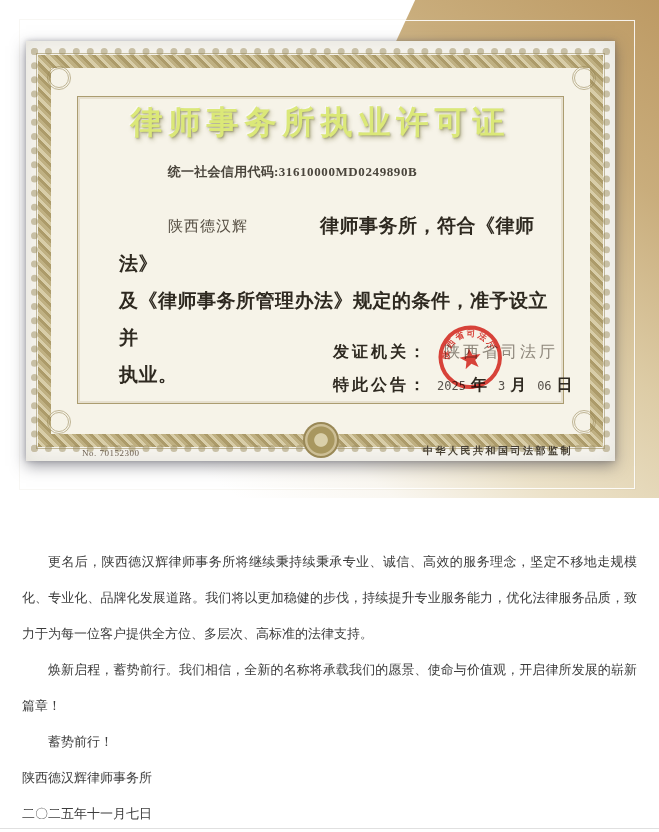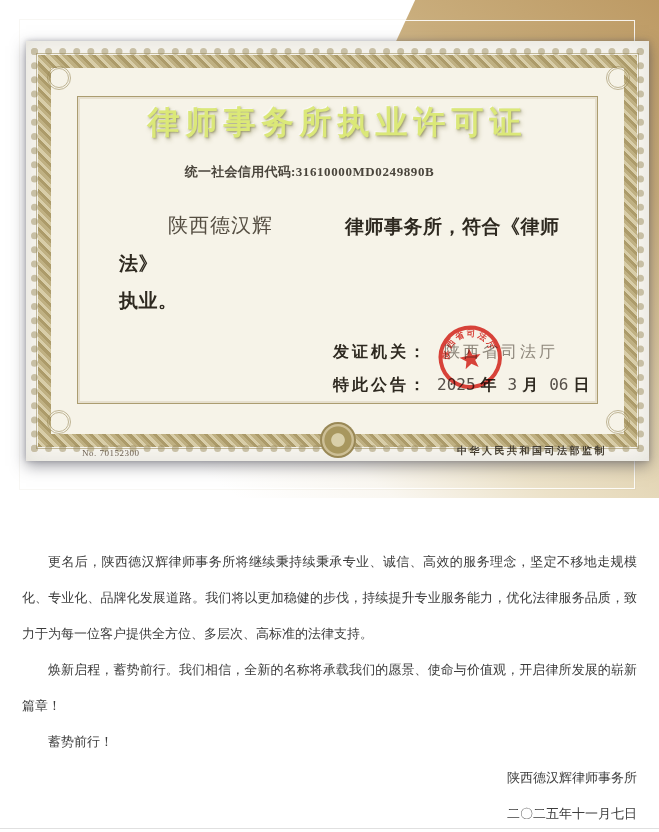--- a/index.html
+++ b/index.html
@@ -20,21 +20,20 @@
   .card-line{
     position:absolute;left:20px;top:20px;width:613px;height:467px;
     border:1px solid rgba(255,255,255,0.88);
     box-shadow:0 0 0 1px rgba(185,175,150,0.10);
   }
   .cert-photo{
     position:absolute;left:26px;top:41px;width:589px;height:420px;
     background:#f8f6f0;
     box-shadow:0 5px 14px rgba(66,66,78,0.50),0 0 5px rgba(90,90,100,0.35),
                inset 0 0 22px rgba(150,148,140,0.22);
-    padding-left:34px;
   }
   
   .frame-band{
     position:absolute;inset:14px 12px 14px 12px;
     border:13px solid #b5a476;
     border-image:repeating-linear-gradient(45deg,#ac9b6a 0 3px,#d8cda8 3px 6px,#bfb082 6px 9px) 13;
     background:#f6f3e8;
   }
   .scallop{position:absolute;inset:7px 5px 9px 5px;border:7px dotted rgba(158,143,98,0.50);}
   .frame-edge{position:absolute;inset:12px 10px 12px 10px;border:1px solid rgba(150,134,86,0.55);}
@@ -71,43 +70,43 @@
     margin:18px 56px 0 0;text-align:center;
     font-size:13px;font-weight:bold;color:#4a453c;letter-spacing:0.3px;
   }
   .credit-code{font-weight:600;letter-spacing:0.6px;}
   .cert-body{
     margin:26px 24px 0 67px;width:443px;
     font-size:19px;font-weight:bold;line-height:37px;letter-spacing:0.5px;color:#2e2920;
   }
   .blank-name{
     display:inline-block;margin:0 72px 0 49px;
-    font-size:20px;font-weight:500;color:#554e42;letter-spacing:1px;vertical-align:1px;
+    font-size:15px;font-weight:500;color:#554e42;letter-spacing:1px;vertical-align:1px;
   }
   .issue-block{position:absolute;left:281px;top:268px;white-space:nowrap;}
   .issue-row{height:33px;line-height:33px;font-size:16px;}
   .issue-label{font-weight:bold;letter-spacing:3px;color:#2e2920;}
   .issuer-value{color:#8d867a;letter-spacing:3px;margin-left:16px;}
   .date-num{font-family:"DejaVu Sans Mono","Liberation Mono",monospace;
-    font-size:16px;color:#56504a;margin:0 5px 0 9px;}
+    font-size:12px;color:#56504a;margin:0 5px 0 9px;}
   .date-char{font-weight:bold;color:#2e2920;margin-right:2px;}
   .seal{position:absolute;left:385px;top:256px;width:66px;height:66px;z-index:4;
     transform:rotate(-10deg);opacity:0.86;mix-blend-mode:multiply;}
   .photo-footer{
     position:absolute;left:56px;right:42px;bottom:3px;z-index:3;
     display:flex;justify-content:space-between;align-items:flex-end;
     font-family:"Liberation Serif","DejaVu Serif",serif;
   }
   .serial-no{font-size:9px;color:#6a5c4e;letter-spacing:0.5px;}
   .supervise{font-size:10px;font-weight:bold;color:#463f33;letter-spacing:2.5px;text-align:right;}
 
   
   .announce{padding:14px 22px 0 22px;font-size:13px;line-height:36px;color:#3c3c3c;}
   .announce p{margin:0;text-indent:2em;text-align:justify;}
-  .signoff{text-align:right;}
+  .signoff{text-align:left;}
   .bottom-line{position:absolute;left:0;right:0;bottom:3px;border-top:1px solid #e0e0e0;}
 </style>
 </head>
 <body>
 
 <div class="hero">
   <div class="tan-band"></div>
   <div class="card-line"></div>
 
   <div class="cert-photo">
@@ -124,20 +123,21 @@
 
     <div class="cert-inner">
       <div class="cert-title">律师事务所执业许可证</div>
 
       <div class="credit-line">
         <span>统一社会信用代码:</span><span class="credit-code">31610000MD0249890B</span>
       </div>
 
       <div class="cert-body">
         <div><span class="blank-name">陕西德汉辉</span><span>律师事务所，符合《律师法》</span></div>
+        <div>及《律师事务所管理办法》规定的条件，准予设立并</div>
         <div>执业。</div>
       </div>
 
       <div class="issue-block">
         <div class="issue-row">
           <span class="issue-label">发证机关：</span><span class="issuer-value">陕西省司法厅</span>
         </div>
         <div class="issue-row">
           <span class="issue-label">特此公告：</span><span class="date-num">2025</span><span class="date-char">年</span><span class="date-num">3</span><span class="date-char">月</span><span class="date-num">06</span><span class="date-char">日</span>
         </div>

